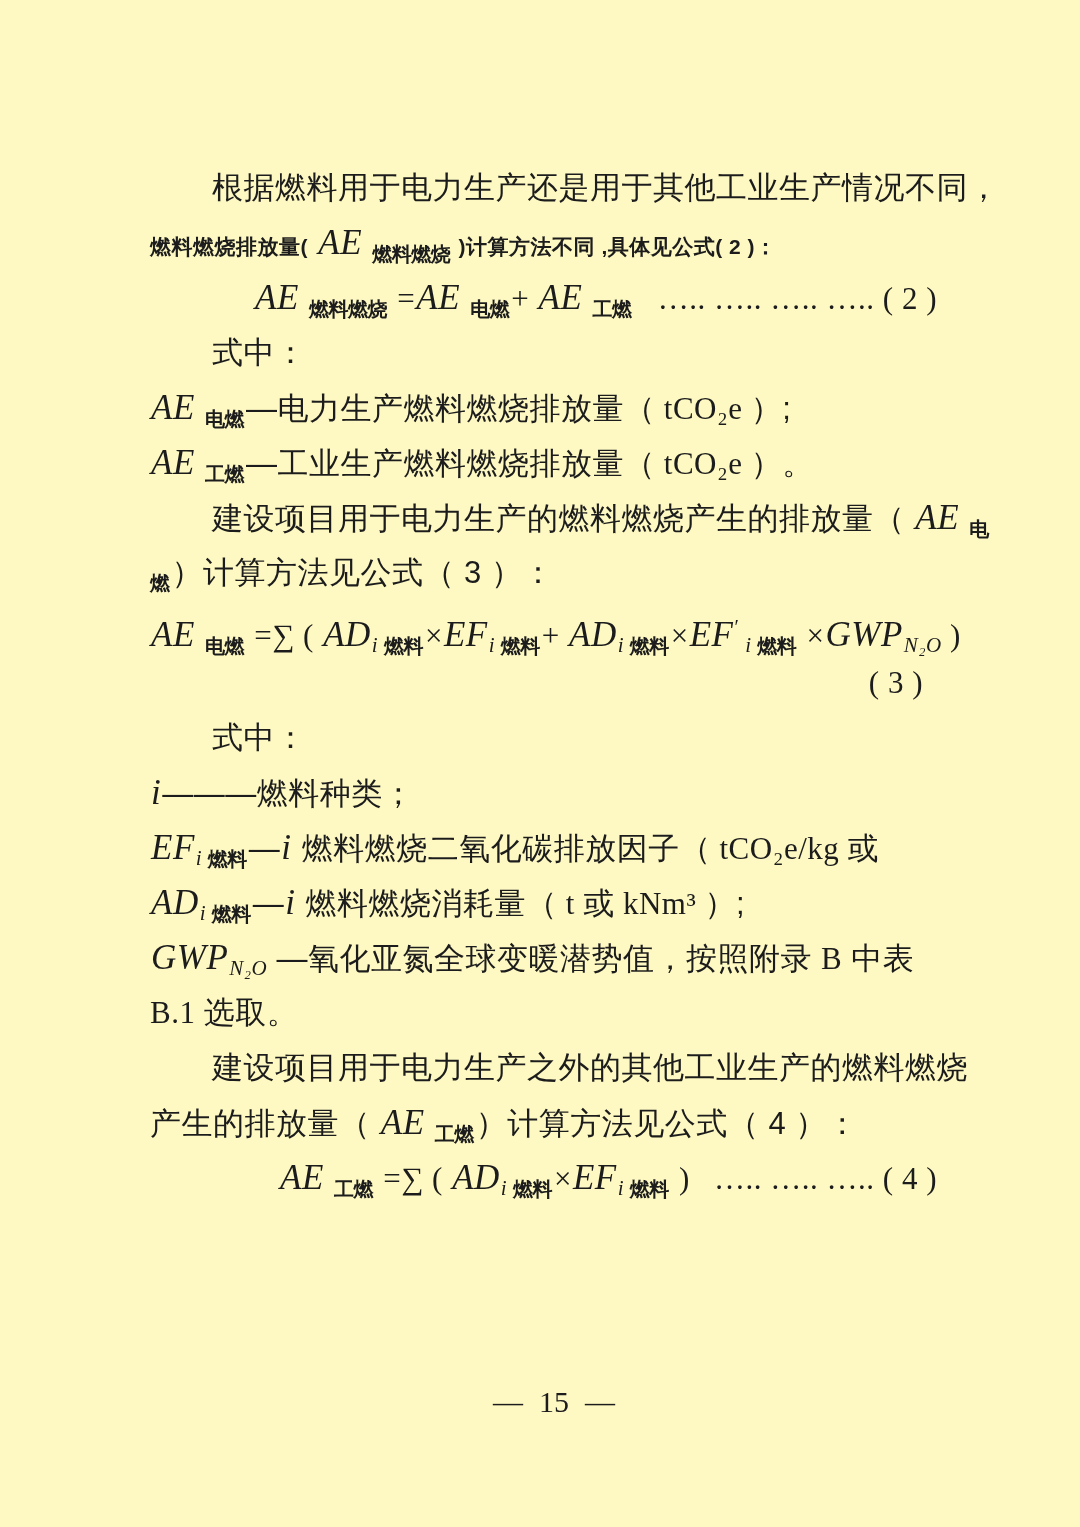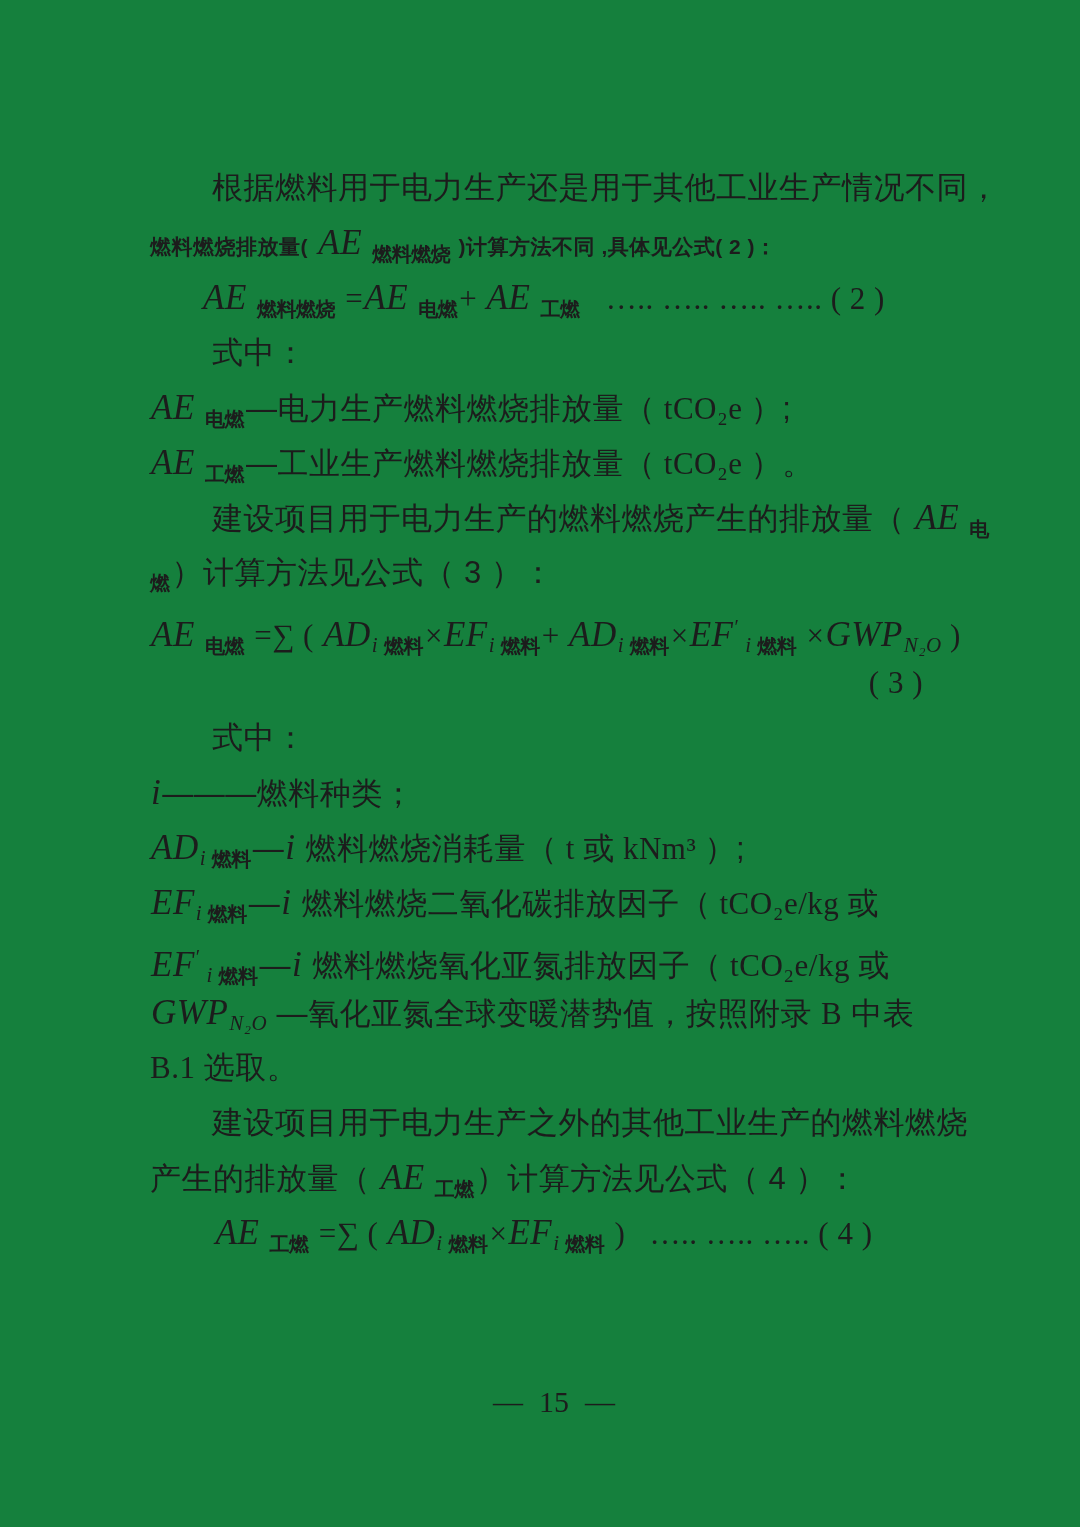--- a/index.html
+++ b/index.html
@@ -5,39 +5,39 @@
   html, body { margin: 0; padding: 0; }
   body {
     background: #9c9c9c;
     font-family: "Liberation Sans", "DejaVu Sans", sans-serif;
   }
   .page {
     position: relative;
     width: 1080px;
     height: 1527px;
     margin: 0 auto;
-    background: #15803d;
+    background: #fef9c3;
     color: #1c1c1c;
     overflow: hidden;
   }
   .content {
     position: absolute;
     top: 160px;
     left: 150px;
     width: 787px;
   }
   .line {
     height: 55px;
     line-height: 55px;
     font-size: 31px;
     white-space: nowrap;
     letter-spacing: 0.5px;
   }
   .indent { text-indent: 62px; }
-  .center { text-align: center; text-indent: 0; }
+  .center { text-align: right; text-indent: 0; }
   .right  { text-align: right; padding-right: 14px; }
 
   
   .seg-cn {
     font-family: "Liberation Sans", "DejaVu Sans", sans-serif;
     font-size: 31px;
   }
   .seg-b {
     font-family: "Liberation Sans", "DejaVu Sans", sans-serif;
     font-weight: bold;
@@ -94,23 +94,22 @@
       <div class="line center"><span class="seg-v">AE </span><span class="seg-s">燃料燃烧</span><span class="seg-r"> =</span><span class="seg-v">AE </span><span class="seg-s">电燃</span><span class="seg-r">+ </span><span class="seg-v">AE </span><span class="seg-s">工燃</span><span class="seg-r">  ….. ….. ….. ….. ( 2 )</span></div>
       <div class="line indent"><span class="seg-cn">式中：</span></div>
       <div class="line indent-small"><span class="seg-v">AE </span><span class="seg-s">电燃</span><span class="seg-cn">—电力生产燃料燃烧排放量（</span><span class="seg-r"> tCO₂e </span><span class="seg-cn">）;</span></div>
       <div class="line indent-small"><span class="seg-v">AE </span><span class="seg-s">工燃</span><span class="seg-cn">—工业生产燃料燃烧排放量（</span><span class="seg-r"> tCO₂e </span><span class="seg-cn">）。</span></div>
       <div class="line indent"><span class="seg-cn">建设项目用于电力生产的燃料燃烧产生的排放量（</span><span class="seg-v"> AE </span><span class="seg-s">电</span></div>
       <div class="line"><span class="seg-s">燃</span><span class="seg-cn">）计算方法见公式（ 3 ）：</span></div>
       <div class="line indent-small"><span class="seg-v">AE </span><span class="seg-s">电燃</span><span class="seg-r"> =∑ ( </span><span class="seg-v">AD</span><span class="seg-si">i </span><span class="seg-s">燃料</span><span class="seg-r">×</span><span class="seg-v">EF</span><span class="seg-si">i </span><span class="seg-s">燃料</span><span class="seg-r">+ </span><span class="seg-v">AD</span><span class="seg-si">i </span><span class="seg-s">燃料</span><span class="seg-r">×</span><span class="seg-v">EF</span><span class="seg-pr">′</span><span class="seg-si"> i </span><span class="seg-s">燃料</span><span class="seg-r"> ×</span><span class="seg-v">GWP</span><span class="seg-si">N₂O</span><span class="seg-r"> )</span></div>
       <div class="line right"><span class="seg-r">( 3 )</span></div>
       <div class="line indent"><span class="seg-cn">式中：</span></div>
       <div class="line indent-small"><span class="seg-v">i</span><span class="seg-cn">———燃料种类；</span></div>
+      <div class="line indent-small"><span class="seg-v">EF</span><span class="seg-si">i </span><span class="seg-s">燃料</span><span class="seg-cn">—</span><span class="seg-v">i</span><span class="seg-cn"> 燃料燃烧二氧化碳排放因子（</span><span class="seg-r"> tCO₂e/kg </span><span class="seg-cn">或</span></div>
       <div class="line indent-small"><span class="seg-v">AD</span><span class="seg-si">i </span><span class="seg-s">燃料</span><span class="seg-cn">—</span><span class="seg-v">i</span><span class="seg-cn"> 燃料燃烧消耗量（</span><span class="seg-r"> t </span><span class="seg-cn">或</span><span class="seg-r"> kNm³ </span><span class="seg-cn">）;</span></div>
-      <div class="line indent-small"><span class="seg-v">EF</span><span class="seg-si">i </span><span class="seg-s">燃料</span><span class="seg-cn">—</span><span class="seg-v">i</span><span class="seg-cn"> 燃料燃烧二氧化碳排放因子（</span><span class="seg-r"> tCO₂e/kg </span><span class="seg-cn">或</span></div>
-      <div class="line indent-small"><span class="seg-v">EF</span><span class="seg-pr">′</span><span class="seg-si"> i </span><span class="seg-s">燃料</span><span class="seg-cn">—</span><span class="seg-v">i</span><span class="seg-cn"> 燃料燃烧氧化亚氮排放因子（</span><span class="seg-r"> tCO₂e/kg </span><span class="seg-cn">或</span></div>
       <div class="line indent-small"><span class="seg-v">GWP</span><span class="seg-si">N₂O</span><span class="seg-cn"> —氧化亚氮全球变暖潜势值，按照附录 </span><span class="seg-r">B</span><span class="seg-cn"> 中表</span></div>
       <div class="line"><span class="seg-r">B.1 </span><span class="seg-cn">选取。</span></div>
       <div class="line indent"><span class="seg-cn">建设项目用于电力生产之外的其他工业生产的燃料燃烧</span></div>
       <div class="line"><span class="seg-cn">产生的排放量（</span><span class="seg-v"> AE </span><span class="seg-s">工燃</span><span class="seg-cn">）计算方法见公式（ 4 ）：</span></div>
       <div class="line center"><span class="seg-v">AE </span><span class="seg-s">工燃</span><span class="seg-r"> =∑ ( </span><span class="seg-v">AD</span><span class="seg-si">i </span><span class="seg-s">燃料</span><span class="seg-r">×</span><span class="seg-v">EF</span><span class="seg-si">i </span><span class="seg-s">燃料</span><span class="seg-r"> )  ….. ….. ….. ( 4 )</span></div>
     </div>
   <div class="footer">
     <span class="dash">—</span><span>15</span><span class="dash">—</span>
   </div>
 </div>

